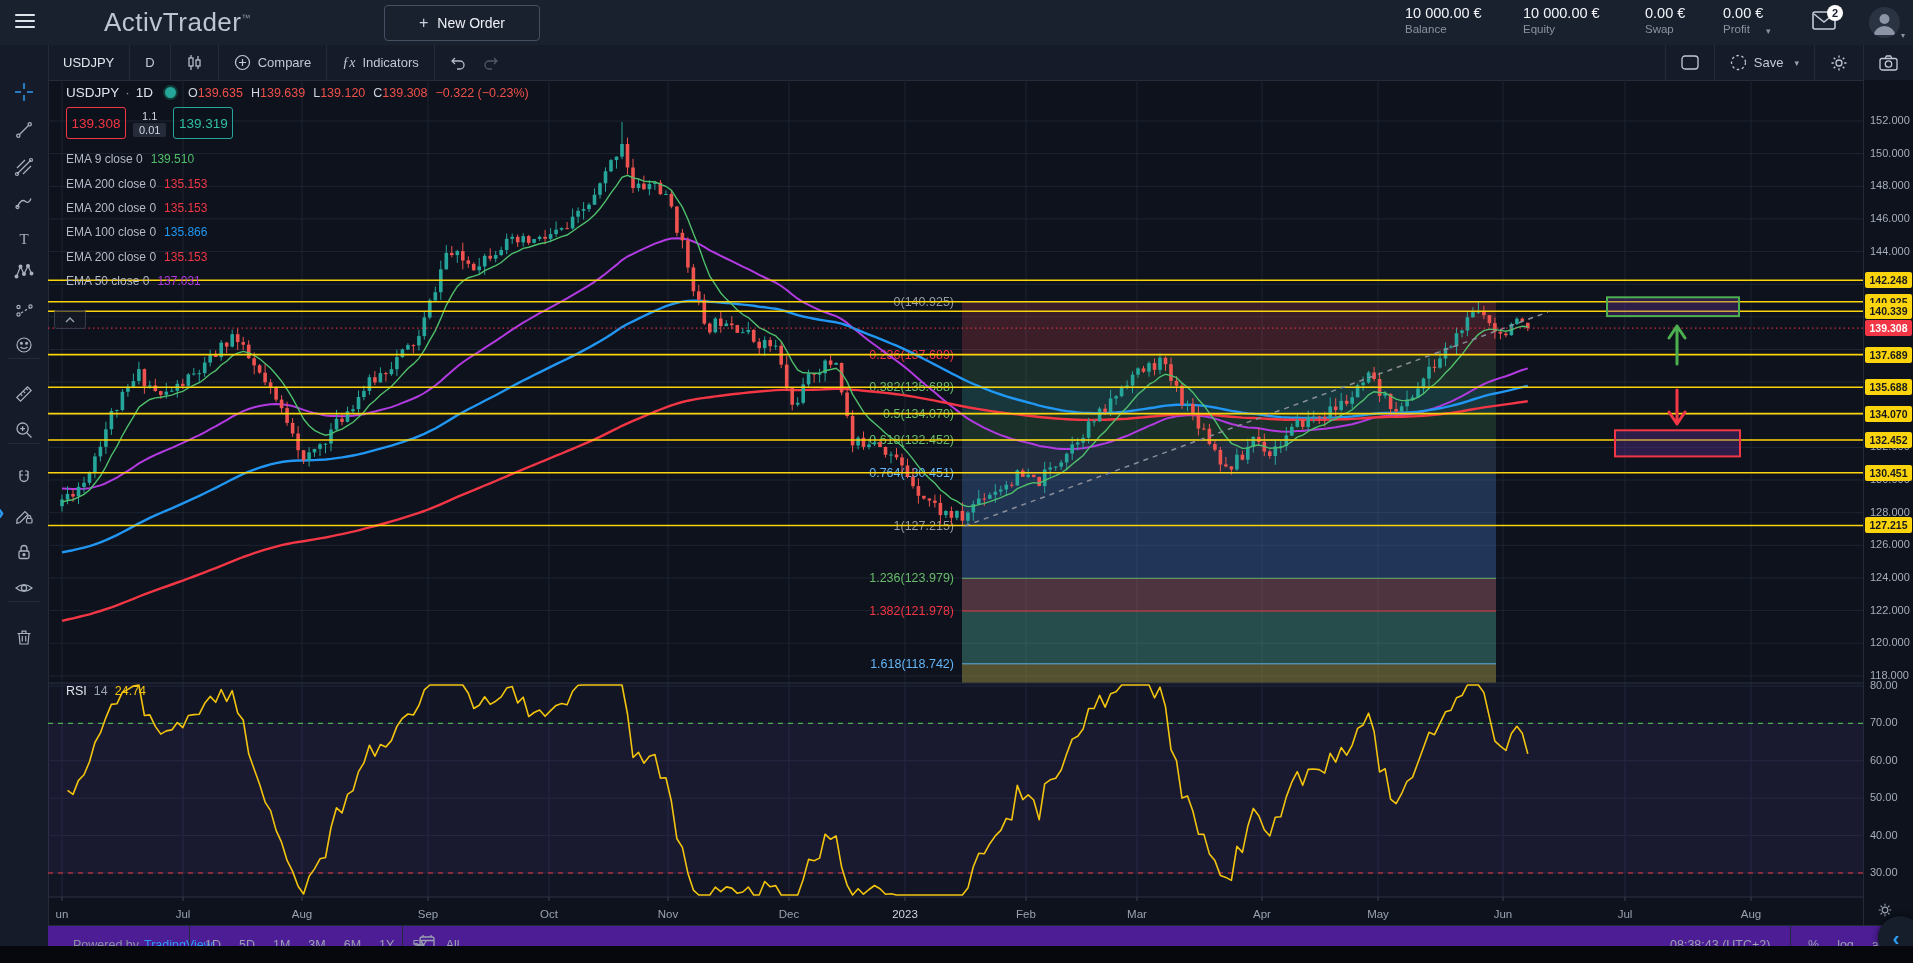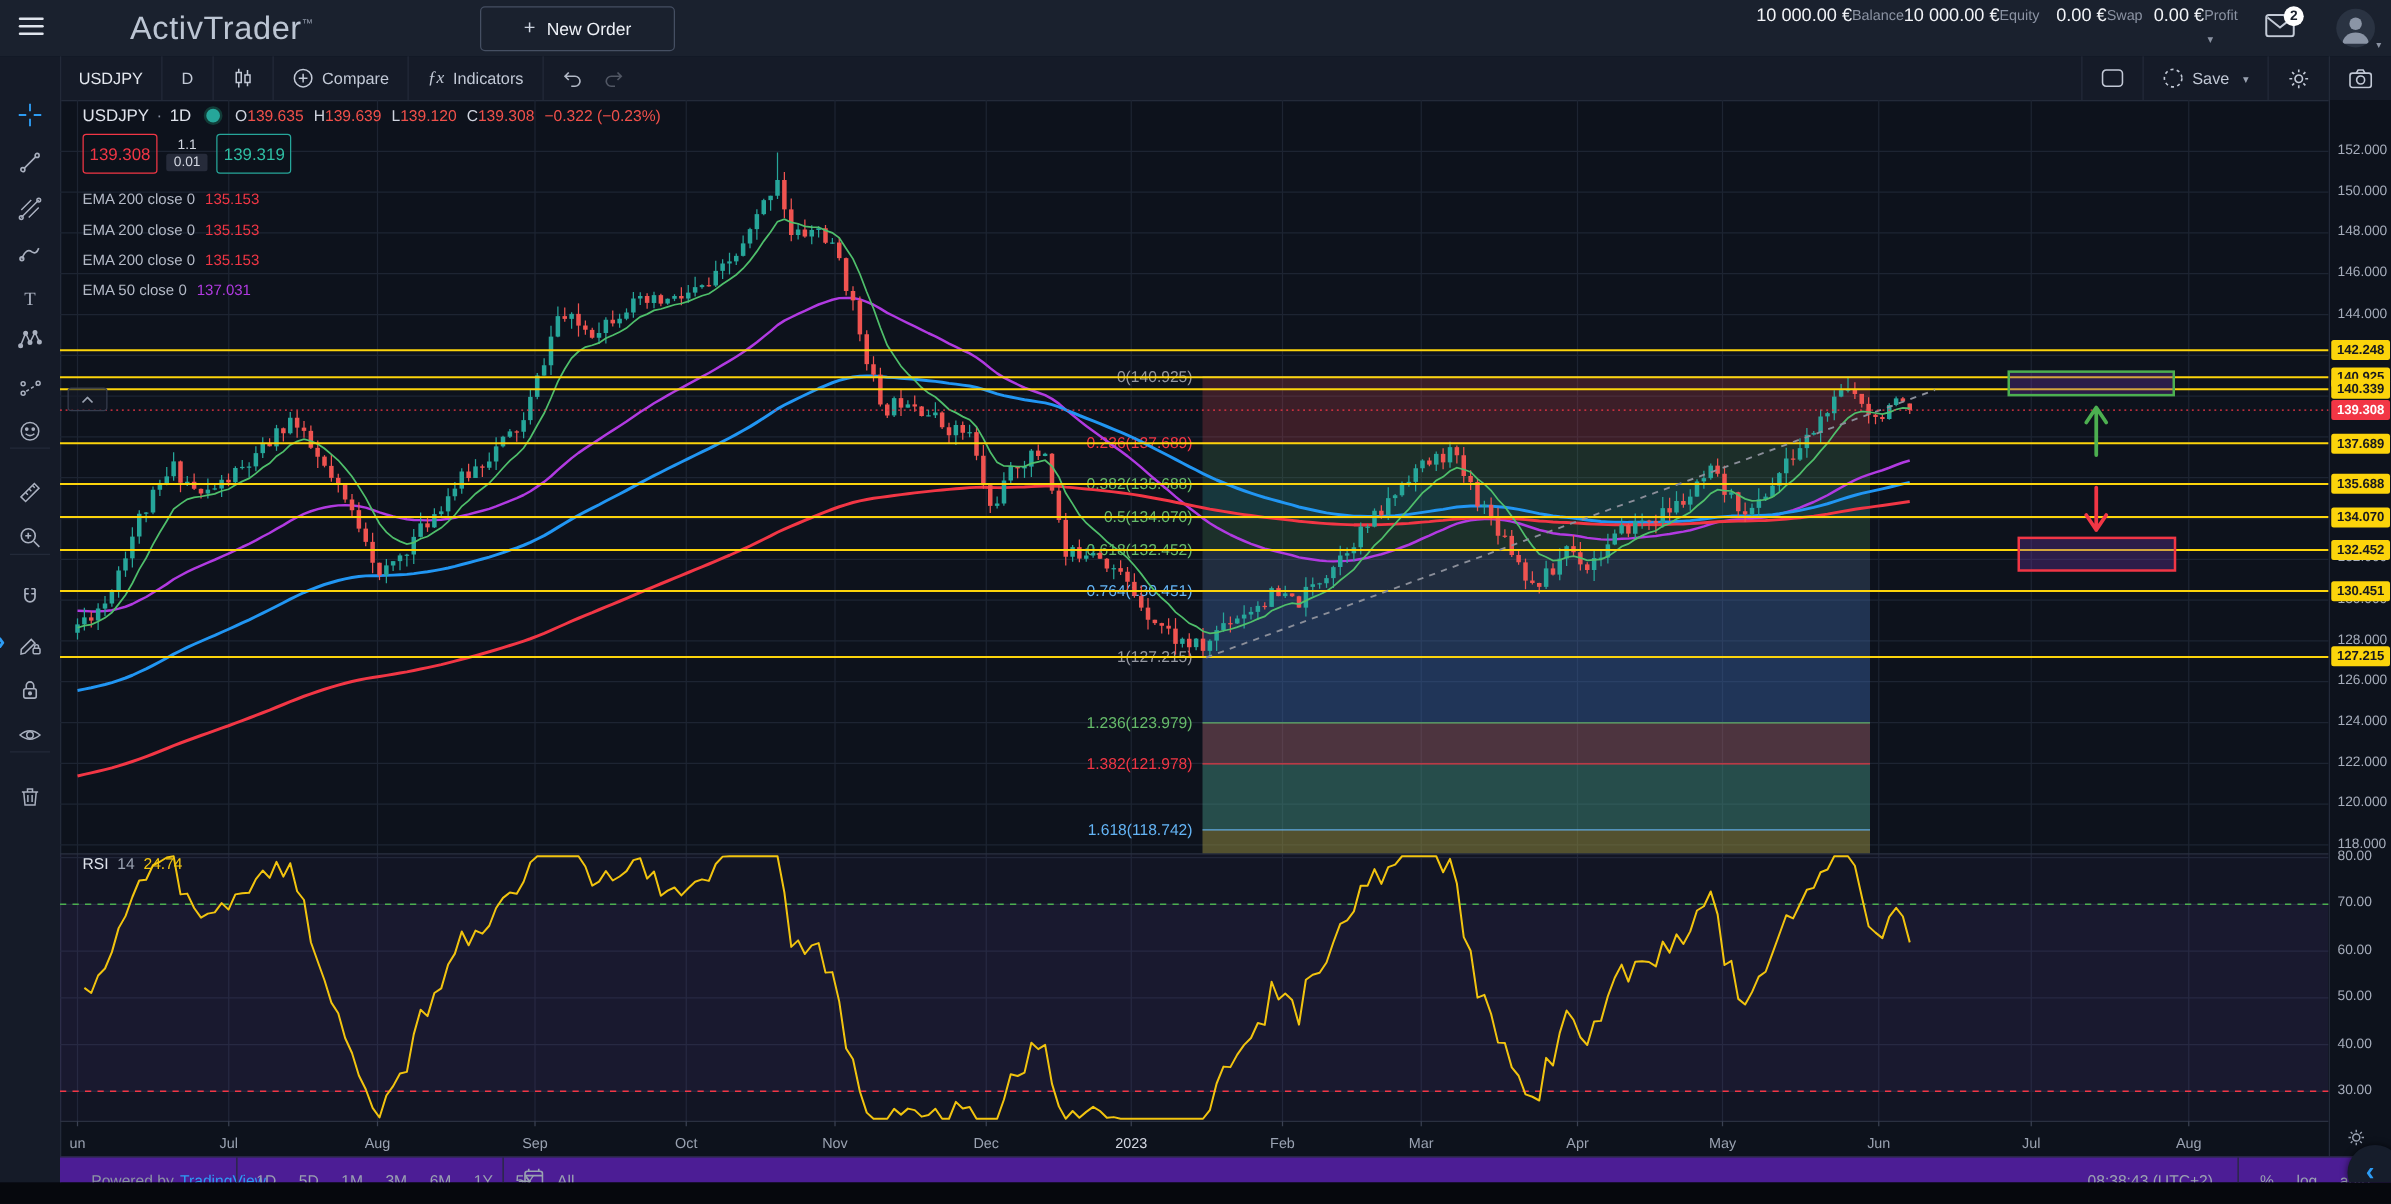--- a/index.html
+++ b/index.html
@@ -7,21 +7,21 @@
        font-family:"Liberation Sans",sans-serif;color:#d2d6e0;-webkit-user-select:none;user-select:none;}
   
   #topbar{position:absolute;left:0;top:0;width:1913px;height:45px;background:#1a212e;}
   .burger{position:absolute;left:15px;top:14px;width:20px;height:16px;cursor:pointer;}
   .burger span{display:block;height:2px;background:#dfe4ec;margin-bottom:4px;border-radius:1px;}
   .logo{position:absolute;left:104px;top:7px;font-size:26px;font-weight:400;color:#bcc5d3;letter-spacing:.5px;}
   .logo sup{font-size:9px;color:#8d96a6;}
   .neworder{position:absolute;left:384px;top:5px;width:156px;height:36px;border:1px solid #454f62;border-radius:4px;
     background:transparent;color:#eef1f7;font-size:14px;display:flex;align-items:center;justify-content:center;gap:9px;cursor:pointer;}
   .neworder .plus{font-size:16px;color:#cdd4e0;}
-  .stat{position:absolute;top:5px;display:flex;flex-direction:row;}
+  .stat{position:absolute;top:5px;display:flex;flex-direction:column;}
   .stat .v{font-size:14.5px;color:#f2f4f8;}
   .stat .l{font-size:11.5px;color:#8b93a3;margin-top:2px;}
   .profit-caret{position:absolute;left:1766px;top:26px;font-size:9px;color:#8b93a3;}
   .mail{position:absolute;left:1812px;top:11px;cursor:pointer;}
   .mail-badge{position:absolute;left:1827px;top:5px;width:16px;height:16px;border-radius:50%;background:#fff;
     color:#1a212e;font-size:11px;font-weight:bold;display:flex;align-items:center;justify-content:center;}
   .avatar{position:absolute;left:1869px;top:7px;width:31px;height:31px;border-radius:50%;background:#2a3342;cursor:pointer;
     display:flex;align-items:center;justify-content:center;overflow:hidden;}
   .avatar-caret{position:absolute;left:1901px;top:31px;font-size:8px;color:#8b93a3;}
   
@@ -1043,26 +1043,34 @@
       <div class="lrow2">
         <div class="pxbox bidbox">139.308</div>
         <div class="spread">
           <span>1.1</span>
           <span class="pill">0.01</span>
         </div>
         <div class="pxbox askbox">139.319</div>
       </div>
       <div id="ema-rows">
           <div class="emarow">
+            <span class="nm">EMA 9 close 0</span>
+            <span class="val" style="color: rgb(79, 191, 107);">139.510</span>
+          </div>
+          <div class="emarow">
             <span class="nm">EMA 200 close 0</span>
             <span class="val" style="color: rgb(242, 54, 69);">135.153</span>
           </div>
           <div class="emarow">
             <span class="nm">EMA 200 close 0</span>
             <span class="val" style="color: rgb(242, 54, 69);">135.153</span>
+          </div>
+          <div class="emarow">
+            <span class="nm">EMA 100 close 0</span>
+            <span class="val" style="color: rgb(33, 150, 243);">135.866</span>
           </div>
           <div class="emarow">
             <span class="nm">EMA 200 close 0</span>
             <span class="val" style="color: rgb(242, 54, 69);">135.153</span>
           </div>
           <div class="emarow">
             <span class="nm">EMA 50 close 0</span>
             <span class="val" style="color: rgb(177, 58, 225);">137.031</span>
           </div>
         </div>

